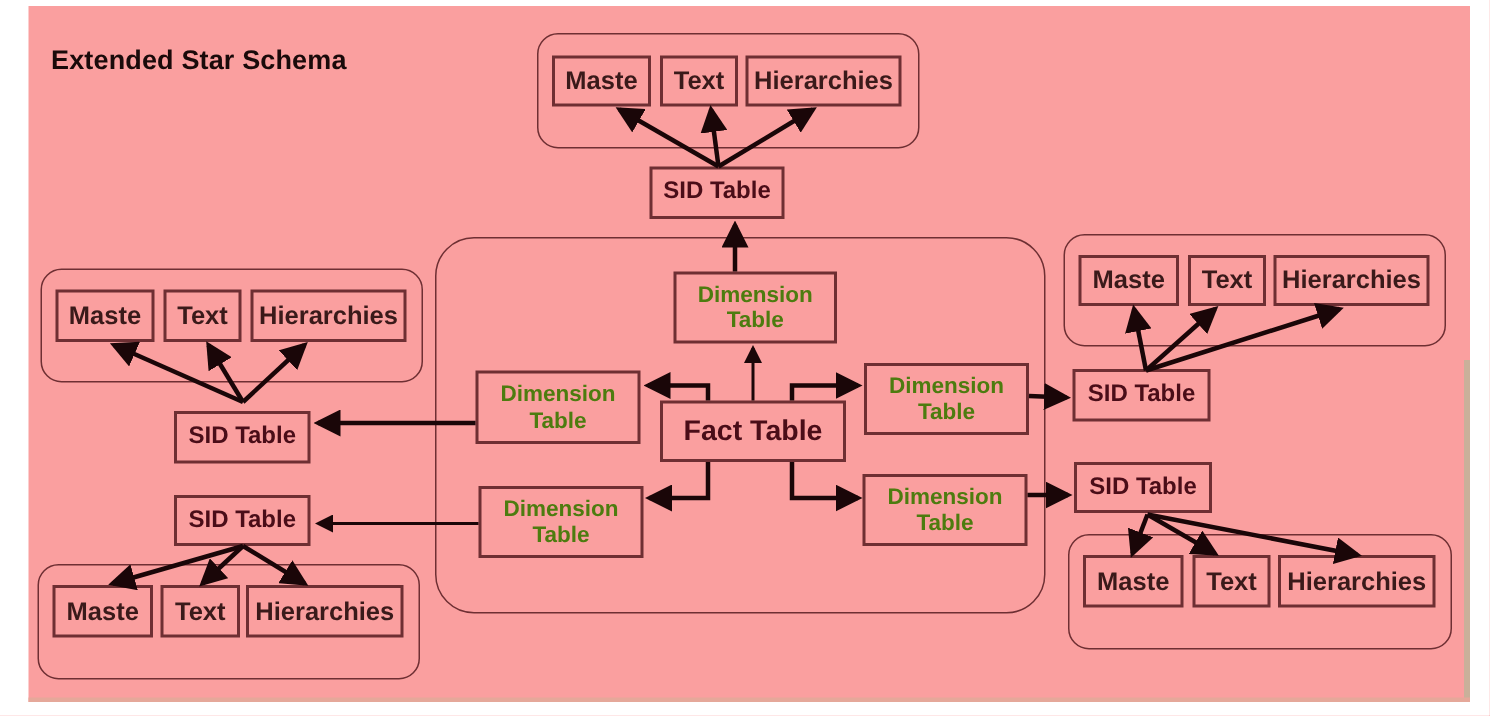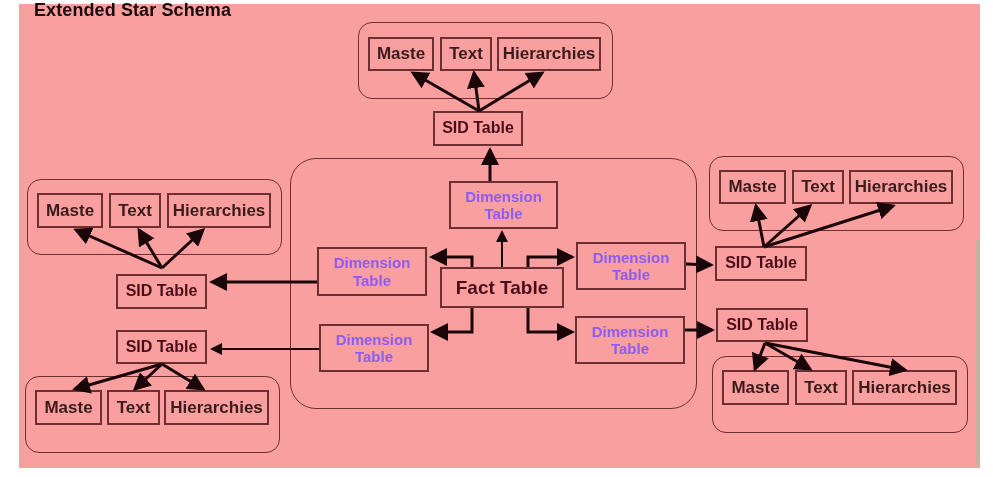--- a/index.html
+++ b/index.html
@@ -1,24 +1,24 @@
 <!DOCTYPE html>
 <html><head>
 <meta charset="utf-8">
 <style>
   html, body { margin:0; padding:0; background:#ffffff; }
   body { width:993px; height:477px; position:relative; overflow:hidden; font-family:"Liberation Sans", sans-serif; }
   #canvas { position:absolute; left:19px; top:4px; width:961px; height:464px; background:#fa9f9f; }
   #canvas-right-strip { position:absolute; left:976px; top:240px; width:4px; height:228px; background:#c9b09a; }
   #canvas-bottom-strip { position:absolute; left:19px; top:465px; width:961px; height:3px; background:#e5a89a; }
-  .title { position:absolute; left:34px; top:0; font-size:18px; font-weight:bold; color:#1a0a0a; letter-spacing:0.1px; }
+  .title { position:absolute; left:34px; top:30px; font-size:18px; font-weight:bold; color:#1a0a0a; letter-spacing:0.1px; }
   .group { position:absolute; border:1.5px solid #6e2f33; border-radius:14px; box-sizing:border-box; }
   .box { position:absolute; border:2px solid #6e2f33; box-sizing:border-box; display:flex; align-items:center; justify-content:center; text-align:center; color:#3a0d14; font-weight:bold; line-height:1.15; }
   .small { font-size:17px; color:#3a1a1a; }
-  .dim { font-size:15px; color:#8b5cf6; }
+  .dim { font-size:15px; color:#4d7c0f; }
   .fact { font-size:19px; color:#4a0d18; }
   .sid { font-size:16px; color:#4a0d18; }
   svg#arrows { position:absolute; left:0; top:0; width:993px; height:477px; pointer-events:none; }
 </style>
 </head>
 <body>
 
 <div id="canvas"></div>
 <div id="canvas-right-strip"></div>
 <div id="canvas-bottom-strip"></div>

